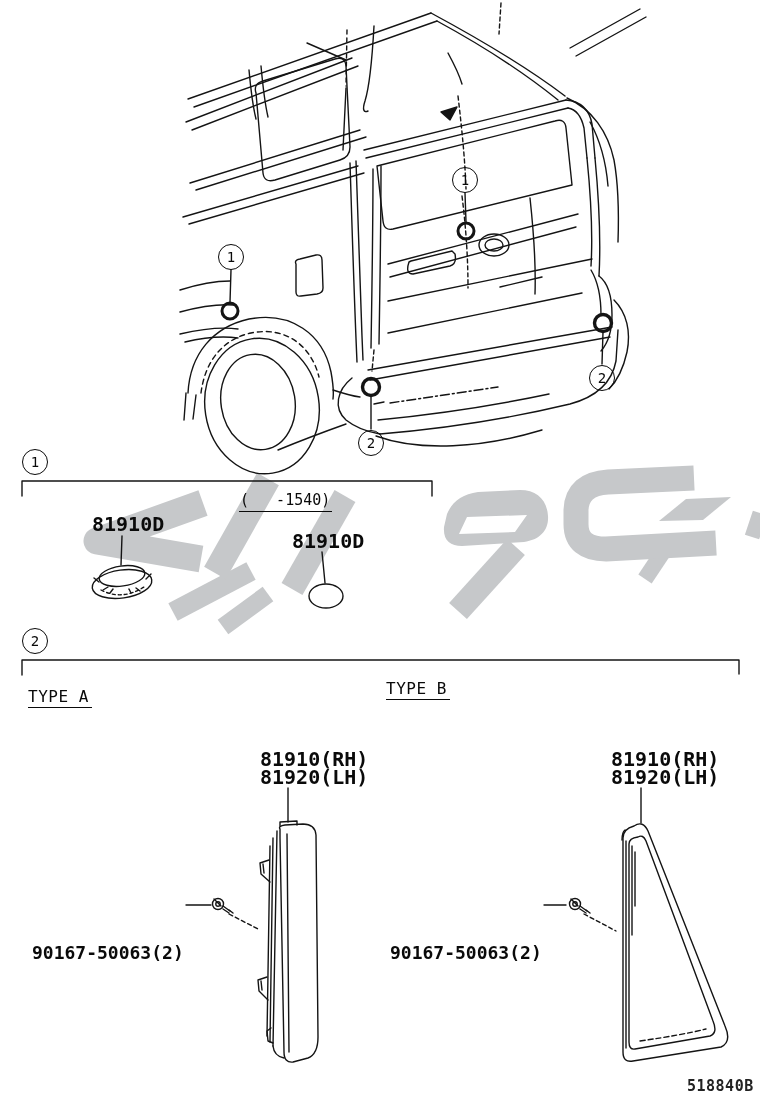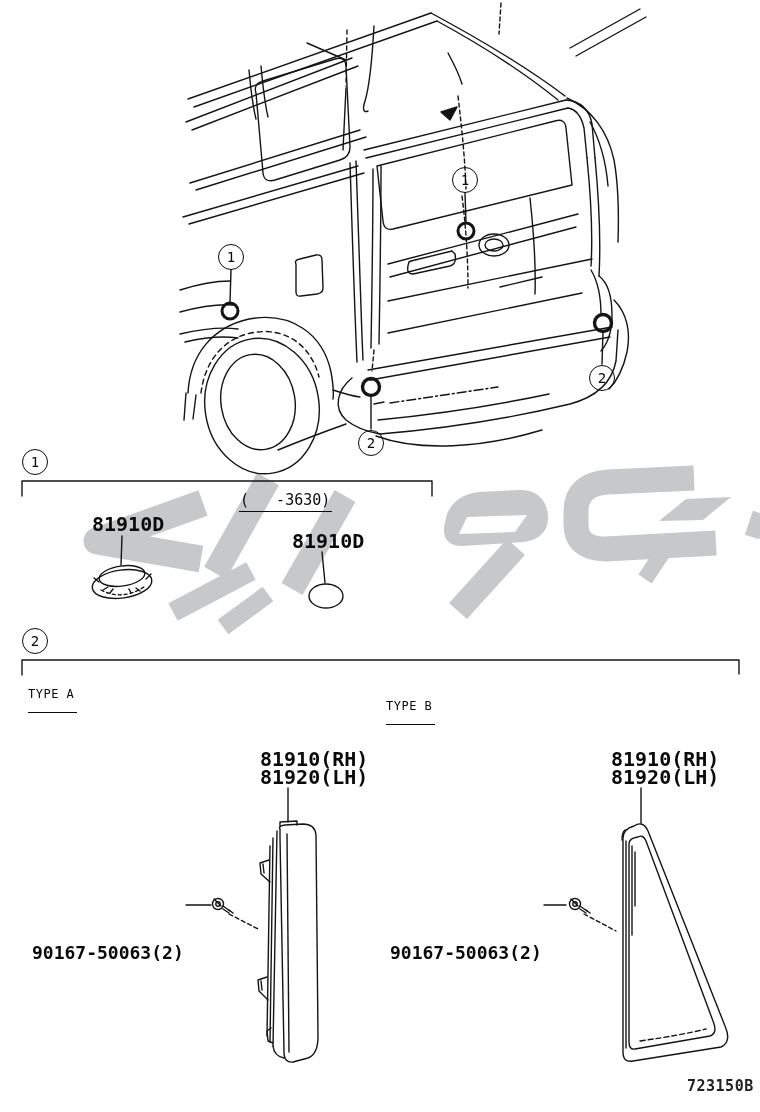--- a/index.html
+++ b/index.html
@@ -10,22 +10,22 @@
     font-family:"DejaVu Sans Mono","Liberation Mono",monospace;
     color:#111;
     overflow:hidden;
   }
   .art{position:absolute;left:0;top:0;width:760px;height:1112px;}
   .lbl{position:absolute;white-space:pre;line-height:1.08;}
   .pn{font-size:20px;font-weight:bold;letter-spacing:0px;color:#0a0a0a;}
   .pn-sm{font-size:18px;font-weight:bold;color:#0a0a0a;margin-top:48px;}
   .note{font-size:15px;font-weight:normal;color:#0a0a0a;
         border-bottom:1.6px solid #0a0a0a;padding:0 2px 3px 1px;}
-  .type-h{font-size:12px;font-weight:normal;letter-spacing:0.5px;color:#0a0a0a;
-        border-bottom:1.7px solid #0a0a0a;padding:0 3px 11px 0;}
+  .type-h{font-size:16px;font-weight:normal;letter-spacing:0.5px;color:#0a0a0a;
+        border-bottom:1.7px solid #0a0a0a;padding:0 3px 2px 0;}
   .code{font-size:15px;font-weight:bold;color:#222;letter-spacing:0.5px;}
   .callout{
     position:absolute;width:26px;height:26px;border:1.4px solid #0a0a0a;
     border-radius:50%;text-align:center;line-height:25px;font-size:14px;
     box-sizing:border-box;background:transparent;color:#0a0a0a;
   }
 </style>
 </head>
 <body>
 
@@ -212,28 +212,28 @@
   </svg>
 
   <div class="callout" style="left:452px;top:167px;">1</div>
   <div class="callout" style="left:218px;top:244px;">1</div>
   <div class="callout" style="left:358px;top:430px;">2</div>
   <div class="callout" style="left:589px;top:365px;">2</div>
   <div class="callout" style="left:22px;top:449px;">1</div>
   <div class="callout" style="left:22px;top:628px;">2</div>
 
   <div class="lbl pn" style="left:92px;top:514px;">81910D</div>
-  <div class="lbl note" style="left:239px;top:492px;">(   -3630)</div>
+  <div class="lbl note" style="left:239px;top:492px;">(   -1540)</div>
   <div class="lbl pn" style="left:292px;top:531px;">81910D</div>
 
   <div class="lbl type-h" style="left:28px;top:688px;">TYPE A</div>
-  <div class="lbl type-h" style="left:386px;top:700px;">TYPE B</div>
+  <div class="lbl type-h" style="left:386px;top:680px;">TYPE B</div>
 
   <div class="lbl pn" style="left:260px;top:749px;">81910(RH)</div>
   <div class="lbl pn" style="left:260px;top:767px;">81920(LH)</div>
   <div class="lbl pn" style="left:611px;top:749px;">81910(RH)</div>
   <div class="lbl pn" style="left:611px;top:767px;">81920(LH)</div>
 
   <div class="lbl pn-sm" style="left:32px;top:895px;">90167-50063(2)</div>
   <div class="lbl pn-sm" style="left:390px;top:895px;">90167-50063(2)</div>
 
-  <div class="lbl code" style="left:687px;top:1078px;">723150B</div>
+  <div class="lbl code" style="left:687px;top:1078px;">518840B</div>
 </div>
 
 </body></html>

